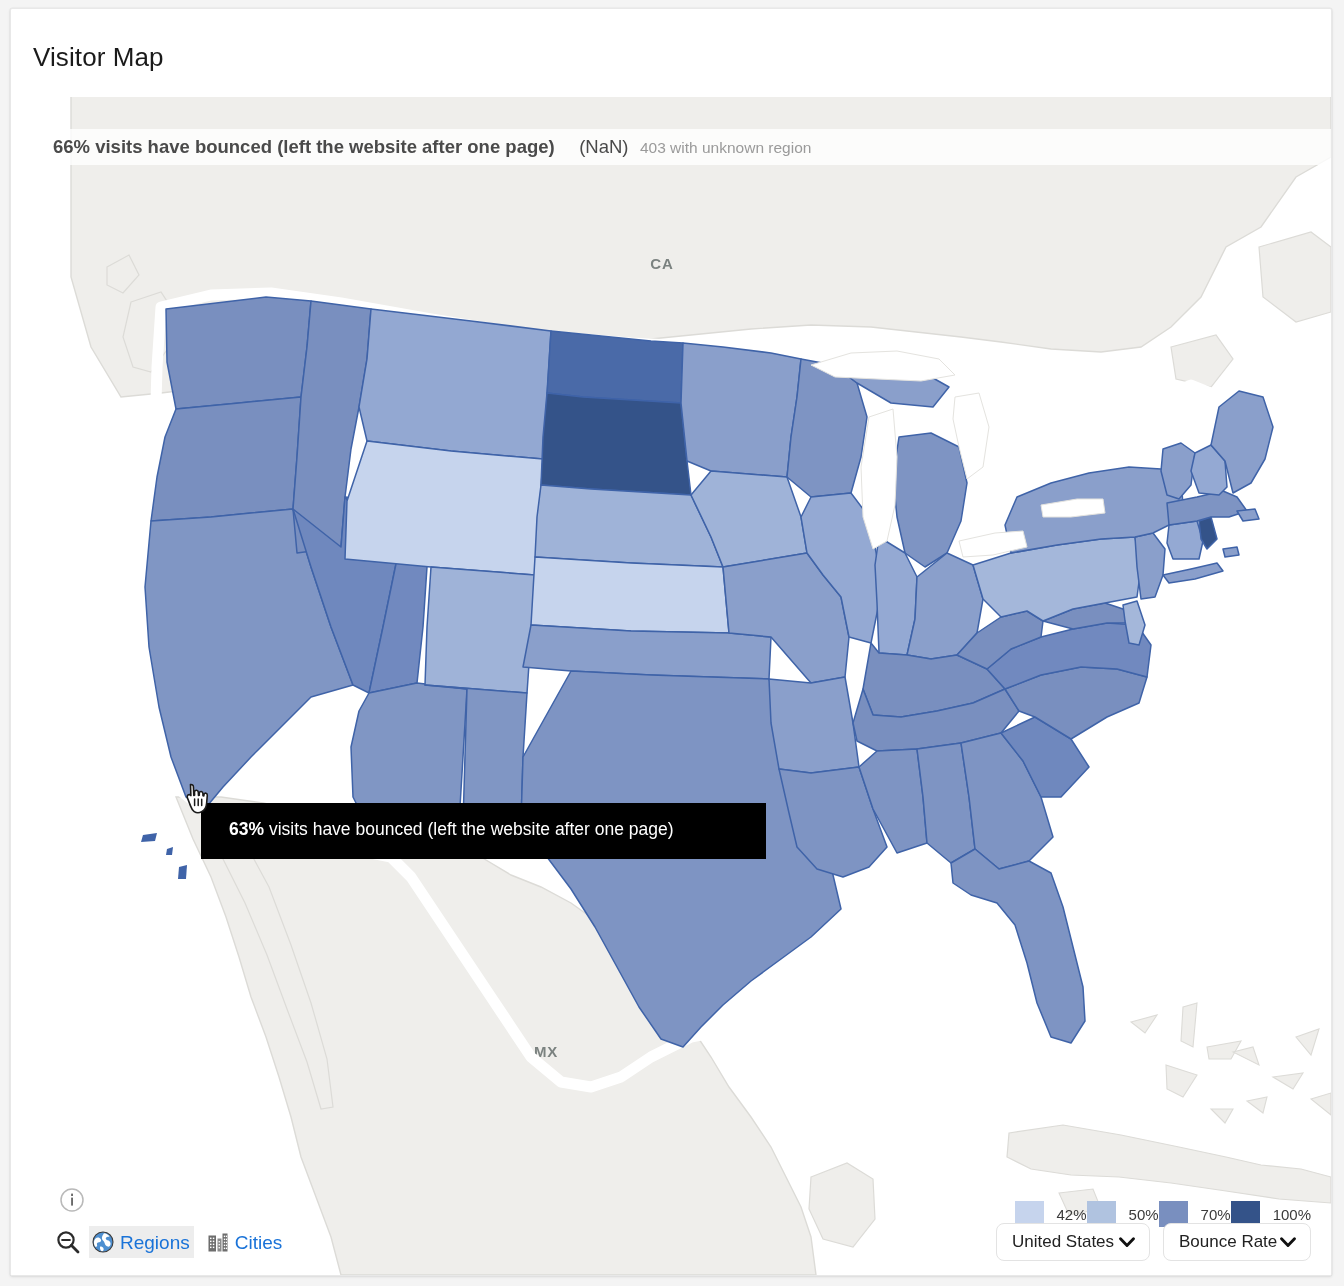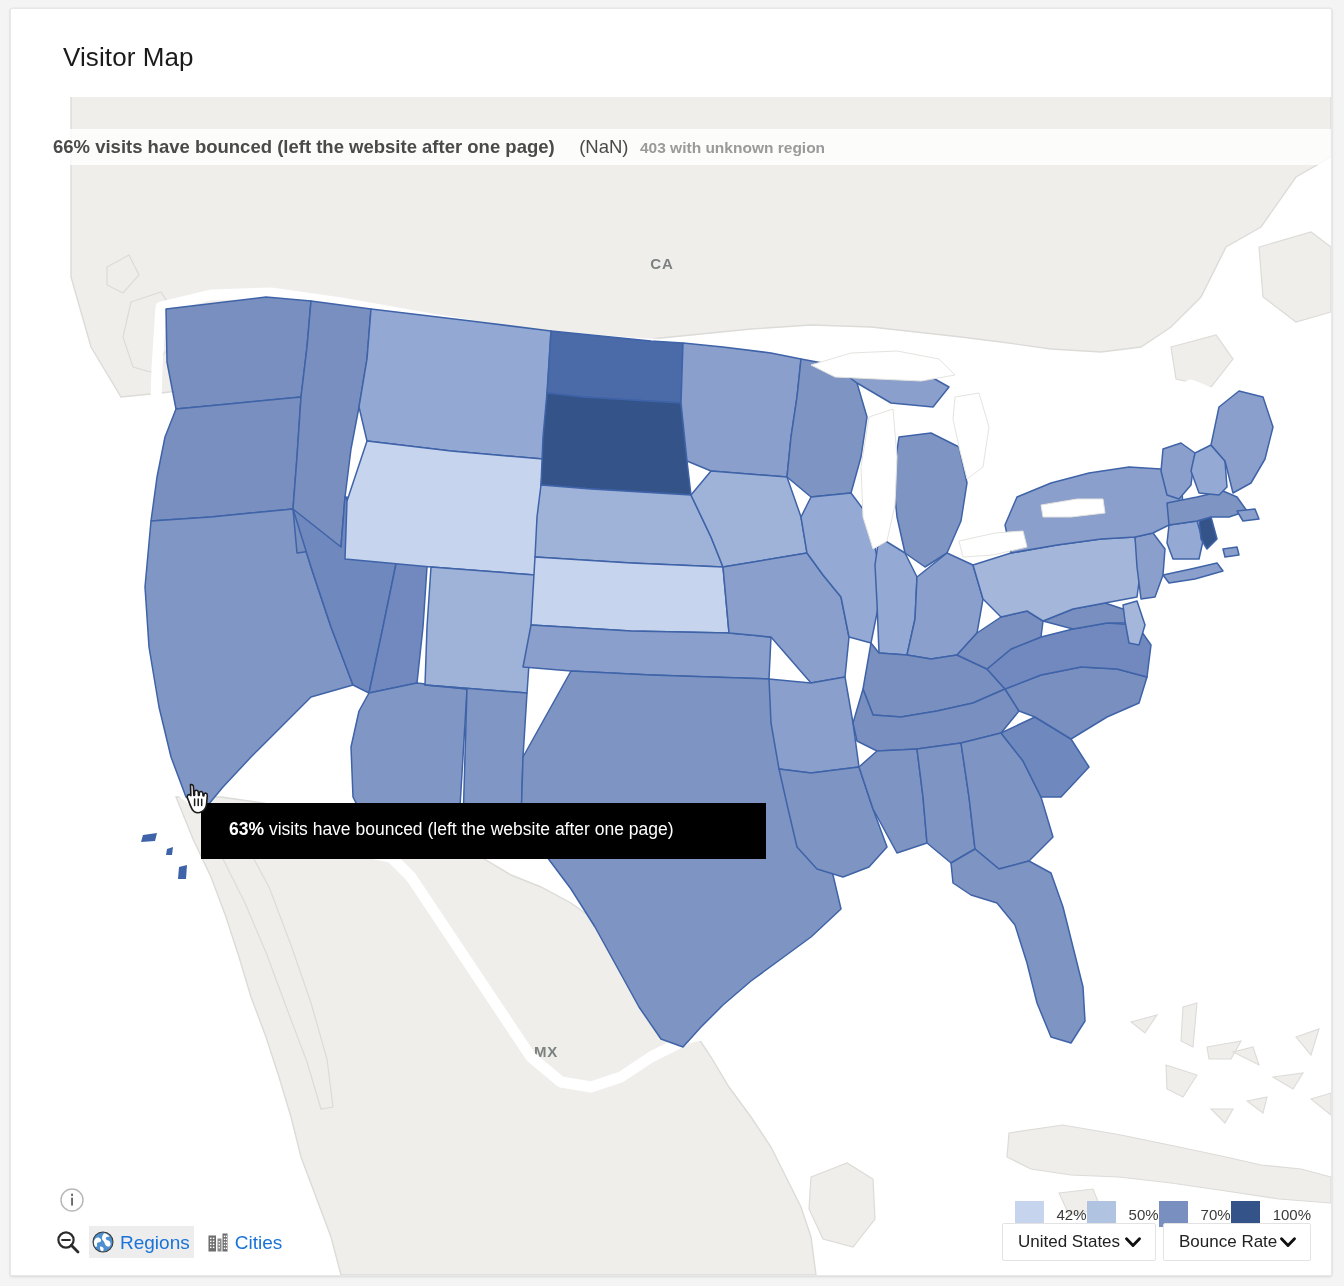--- a/index.html
+++ b/index.html
@@ -26,21 +26,20 @@
     box-sizing: border-box;
     overflow: hidden;
   }
   .card-title {
     position: absolute;
     left: 22px; top: 33px;
     font-size: 26px;
     color: #1a1a1a;
     font-weight: 400;
     letter-spacing: 0.1px;
-    margin-left: 30px;
   }
 
   
   .map-stage {
     position: absolute;
     left: 0; top: 88px;
     width: 1320px; height: 1178px;
     overflow: hidden;
   }
   .map-svg { position: absolute; left: 0; top: 0; display:block; }
@@ -57,21 +56,21 @@
     pointer-events: none;
   }
   .headline .hl-main {
     font-size: 18.5px; font-weight: bold; color: #4a4a4a;
   }
   .headline .hl-nan {
     font-size: 18.5px; font-weight: normal; color: #4a4a4a;
     margin-left: 20px;
   }
   .headline .hl-unknown {
-    font-size: 15.5px; font-weight: bold; color: #9a9a9a;
+    font-size: 15.5px; font-weight: normal; color: #9a9a9a;
     margin-left: 7px;
   }
 
   
   .tooltip {
     position: absolute;
     left: 190px; top: 706px;
     width: 565px;
     background: #000000;
     color: #ffffff;
@@ -121,25 +120,25 @@
 
   .bottom-right {
     position: absolute; right: 20px; bottom: 14px;
     display: flex; align-items: center;
   }
   .select-box {
     position: relative;
     height: 38px;
     border: 1px solid #e3e3e3;
     background: #ffffff;
-    border-radius: 2px;
+    border-radius: 8px;
     display: flex; align-items: center;
     box-sizing: border-box;
     overflow: hidden;
-    margin-left: 7px;
+    margin-left: 13px;
     cursor: pointer;
   }
   .select-box.w1 { width: 154px; }
   .select-box.w2 { width: 148px; }
   .select-label {
     font-size: 17px; color: #222;
     margin-left: 15px;
     white-space: nowrap;
     flex: 1 1 auto;
     overflow: hidden;

